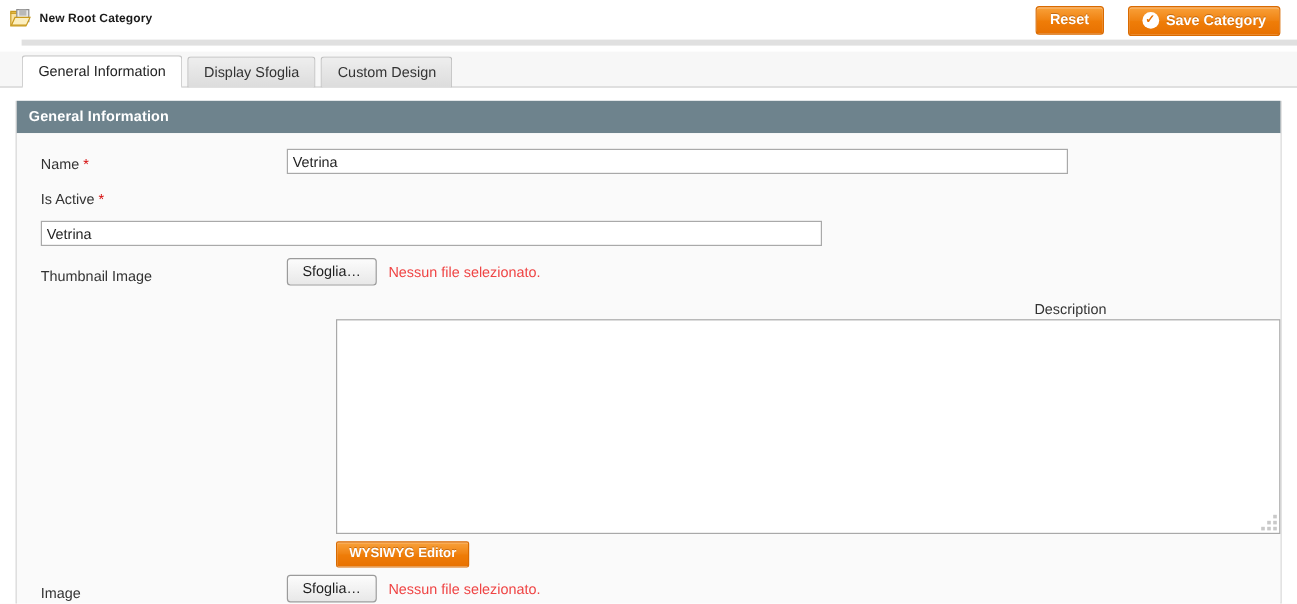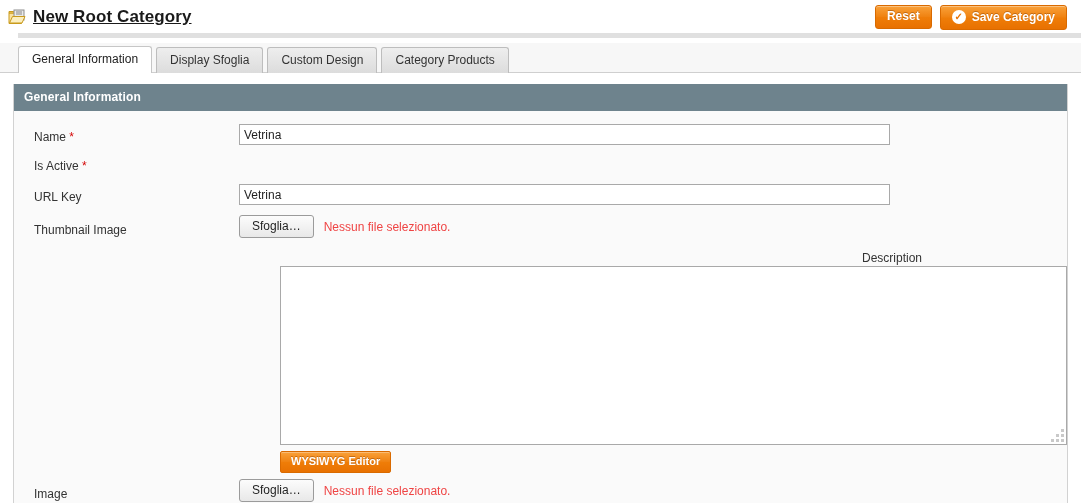--- a/index.html
+++ b/index.html
@@ -28,33 +28,32 @@
     align-items: center;
     gap: 7px;
   }
   .folder-icon {
     width: 18px; height: 16px;
     position: relative;
     flex: none;
   }
   .page-title h1 {
     margin: 0;
-    font-size: 17px;
+    font-size: 10px;
     font-weight: bold;
     color: #1a1a1a;
     letter-spacing: 0.1px;
     white-space: nowrap;
-    text-decoration: underline;
   }
 
   .head-buttons {
     position: absolute;
     right: 14px; top: 5px;
     display: flex;
-    gap: 8px;
+    gap: 20px;
     align-items: flex-start;
   }
   .btn-orange {
     display: inline-flex;
     align-items: center;
     gap: 6px;
     border: 1px solid #d96a00;
     border-radius: 3px;
     background: linear-gradient(to bottom, #f9a13a 0%, #f08312 48%, #ef7d08 52%, #e87101 100%);
     color: #ffffff;
@@ -314,23 +313,20 @@
   <div class="tabs">
     <div class="tab active">
       <span>General Information</span>
     </div>
     <div class="tab">
       <span>Display Sfoglia</span>
     </div>
     <div class="tab">
       <span>Custom Design</span>
     </div>
-    <div class="tab">
-      <span>Category Products</span>
-    </div>
   </div>
 </div>
 
 <div class="panel">
   <div class="panel-head">General Information</div>
 
   <div class="panel-body">
 
     <div class="row">
       <div class="lbl">
@@ -343,23 +339,20 @@
     </div>
 
     <div class="row">
       <div class="lbl">
         <span>Is Active</span>
         <span class="req">*</span>
       </div>
     </div>
 
     <div class="row">
-      <div class="lbl">
-        <span>URL Key</span>
-      </div>
       <div class="ctl">
         <input class="txt" type="text" value="Vetrina" style="">
       </div>
     </div>
 
     <div class="row">
       <div class="lbl">
         <span>Thumbnail Image</span>
       </div>
       <div class="ctl">

